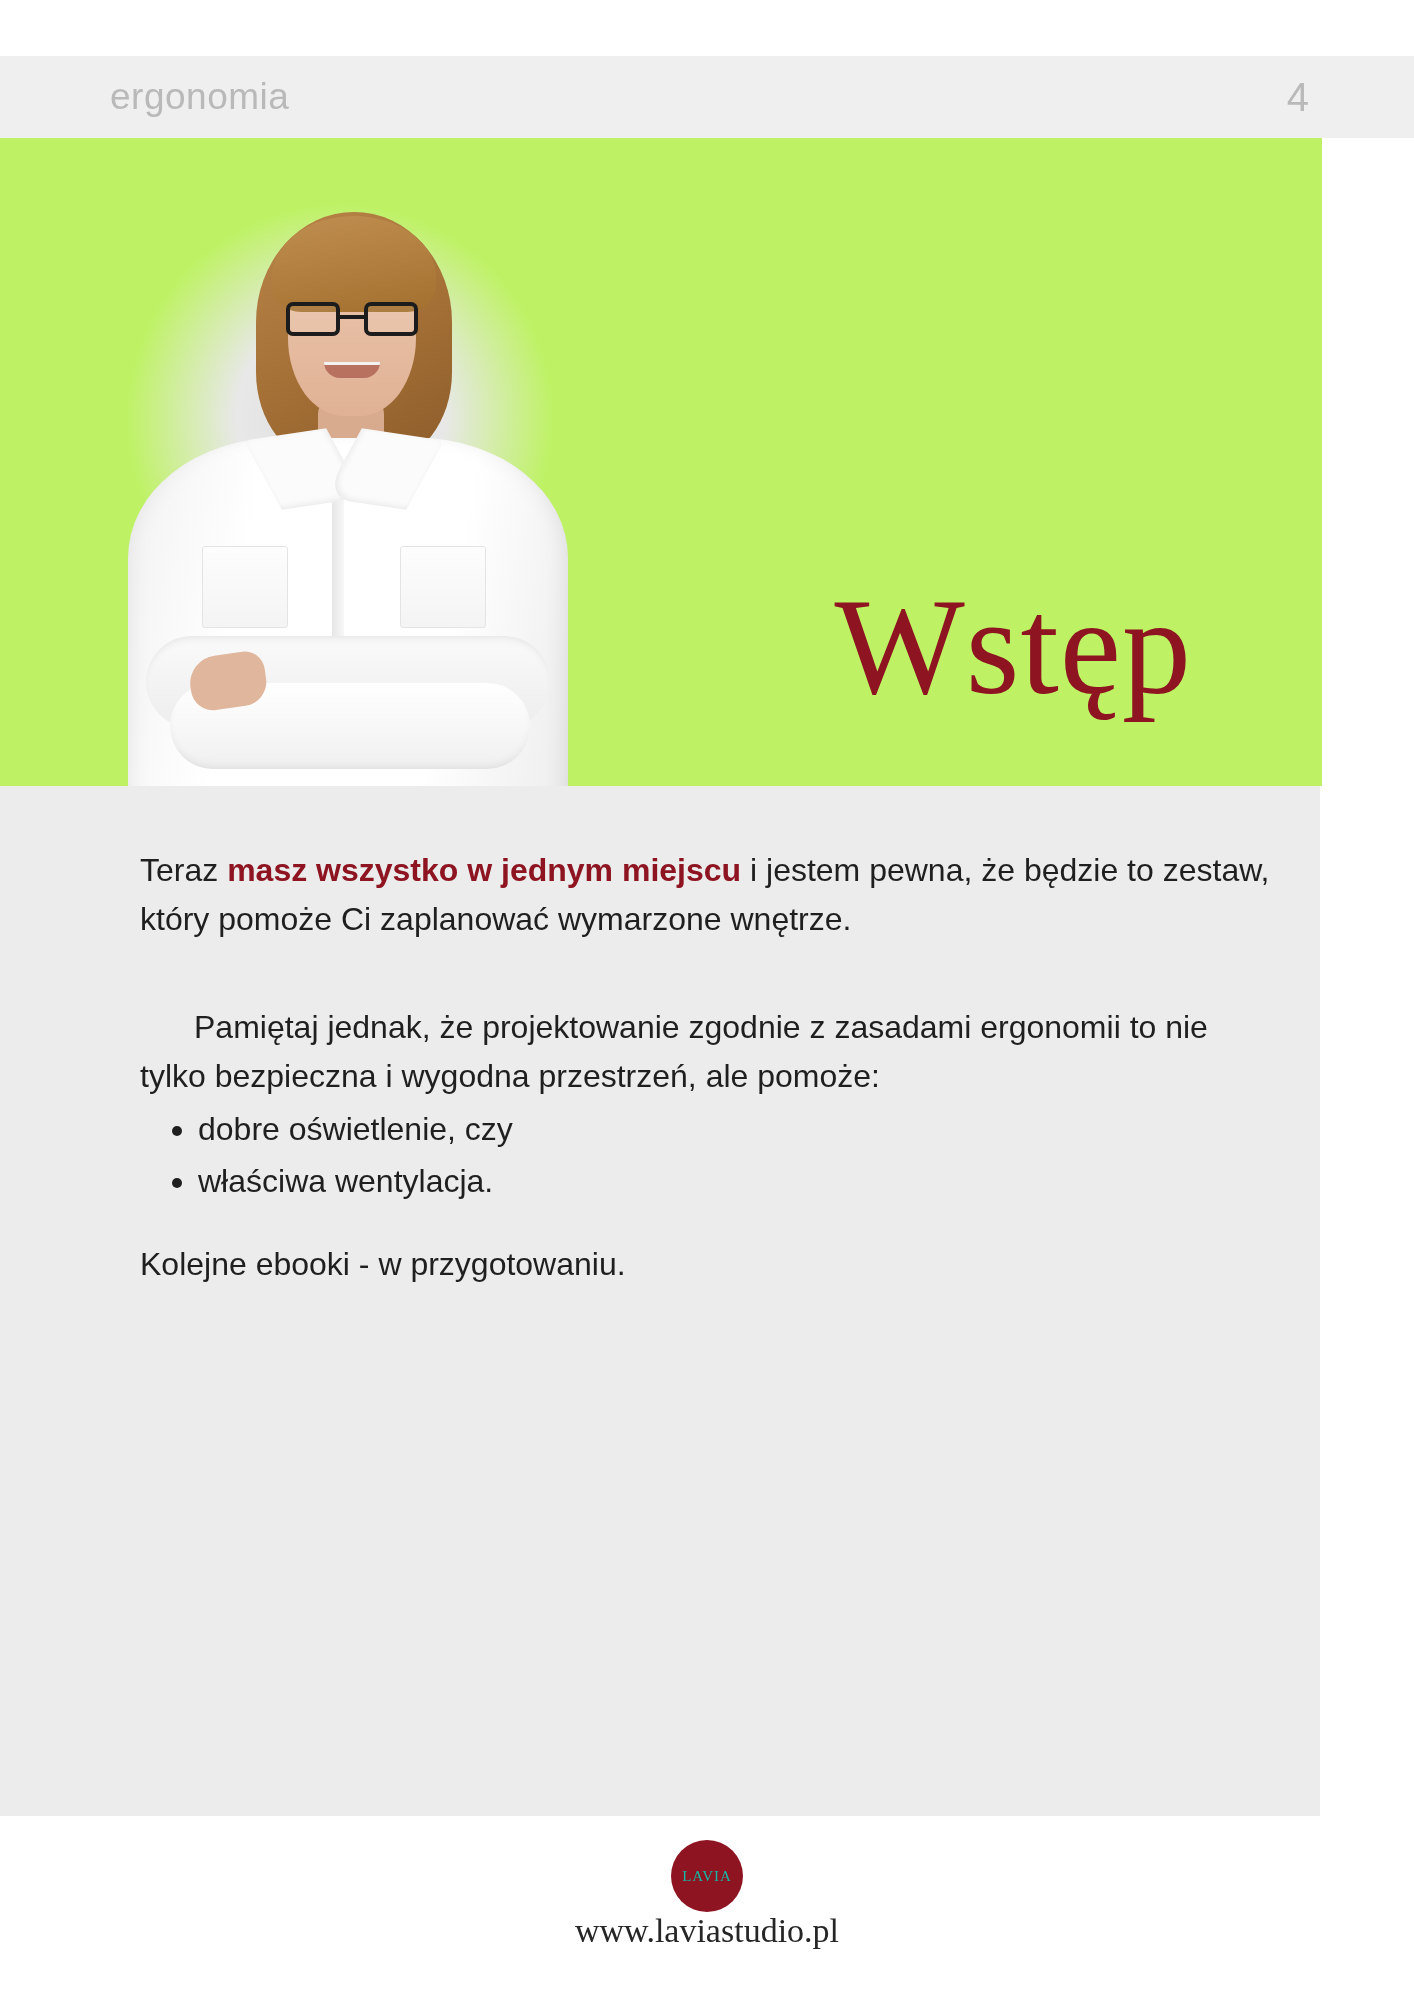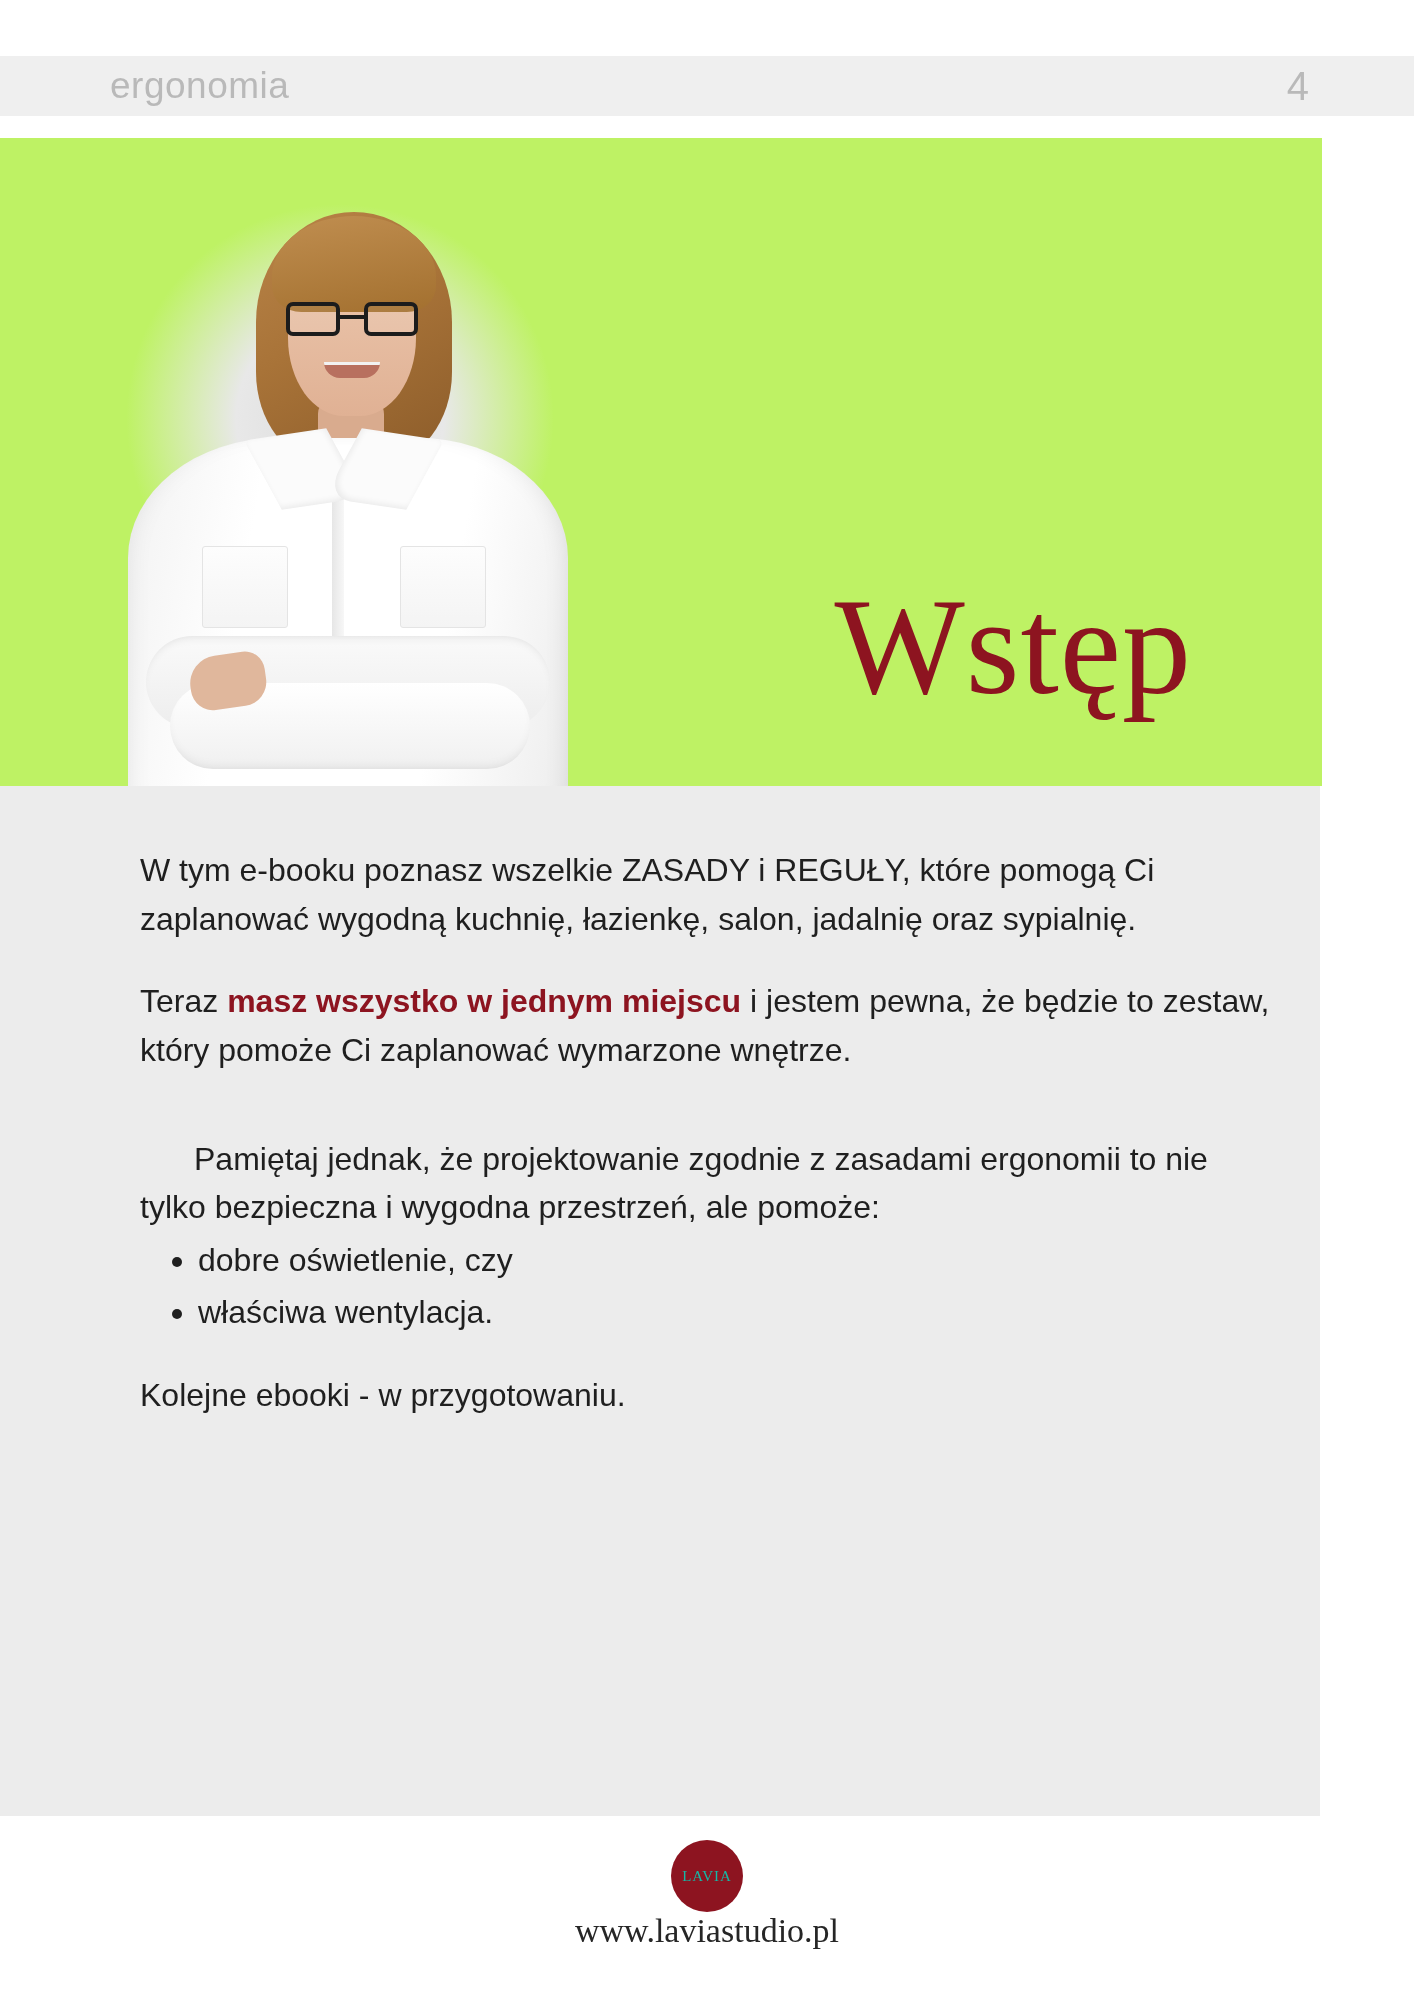--- a/index.html
+++ b/index.html
@@ -15,21 +15,21 @@
     font-family: "Liberation Sans", sans-serif;
     overflow: hidden;
   }
 
   
   .header-bar {
     position: absolute;
     top: 56px;
     left: 0;
     width: 1414px;
-    height: 60px;
+    height: 82px;
     background: #efefef;
   }
   .header-title {
     position: absolute;
     left: 110px;
     top: 50%;
     transform: translateY(-50%);
     font-size: 37px;
     color: #b9b9b9;
     letter-spacing: 0.5px;
@@ -327,21 +327,20 @@
     </div>
   </div>
 
   <div class="hero-title">Wstęp</div>
 </div>
 
 <div class="body-panel">
   <div class="body-text">
 
 
-    <p class="para">W tym e-booku poznasz wszelkie ZASADY i REGUŁY, które pomogą Ci zaplanować wygodną kuchnię, łazienkę, salon, jadalnię oraz sypialnię.</p>
 
     <p class="para"><span>Teraz </span><span class="hl">masz wszystko w jednym miejscu</span><span> i jestem pewna, że będzie to zestaw, który pomoże Ci zaplanować wymarzone wnętrze.</span></p>
 
     <div class="spacer-para"></div>
 
     <p class="para indent tight">Pamiętaj jednak, że projektowanie zgodnie z zasadami ergonomii to nie tylko bezpieczna i wygodna przestrzeń, ale pomoże:</p>
 
     <ul class="bullets">
       <li>dobre oświetlenie, czy</li>
       <li>właściwa wentylacja.</li>

